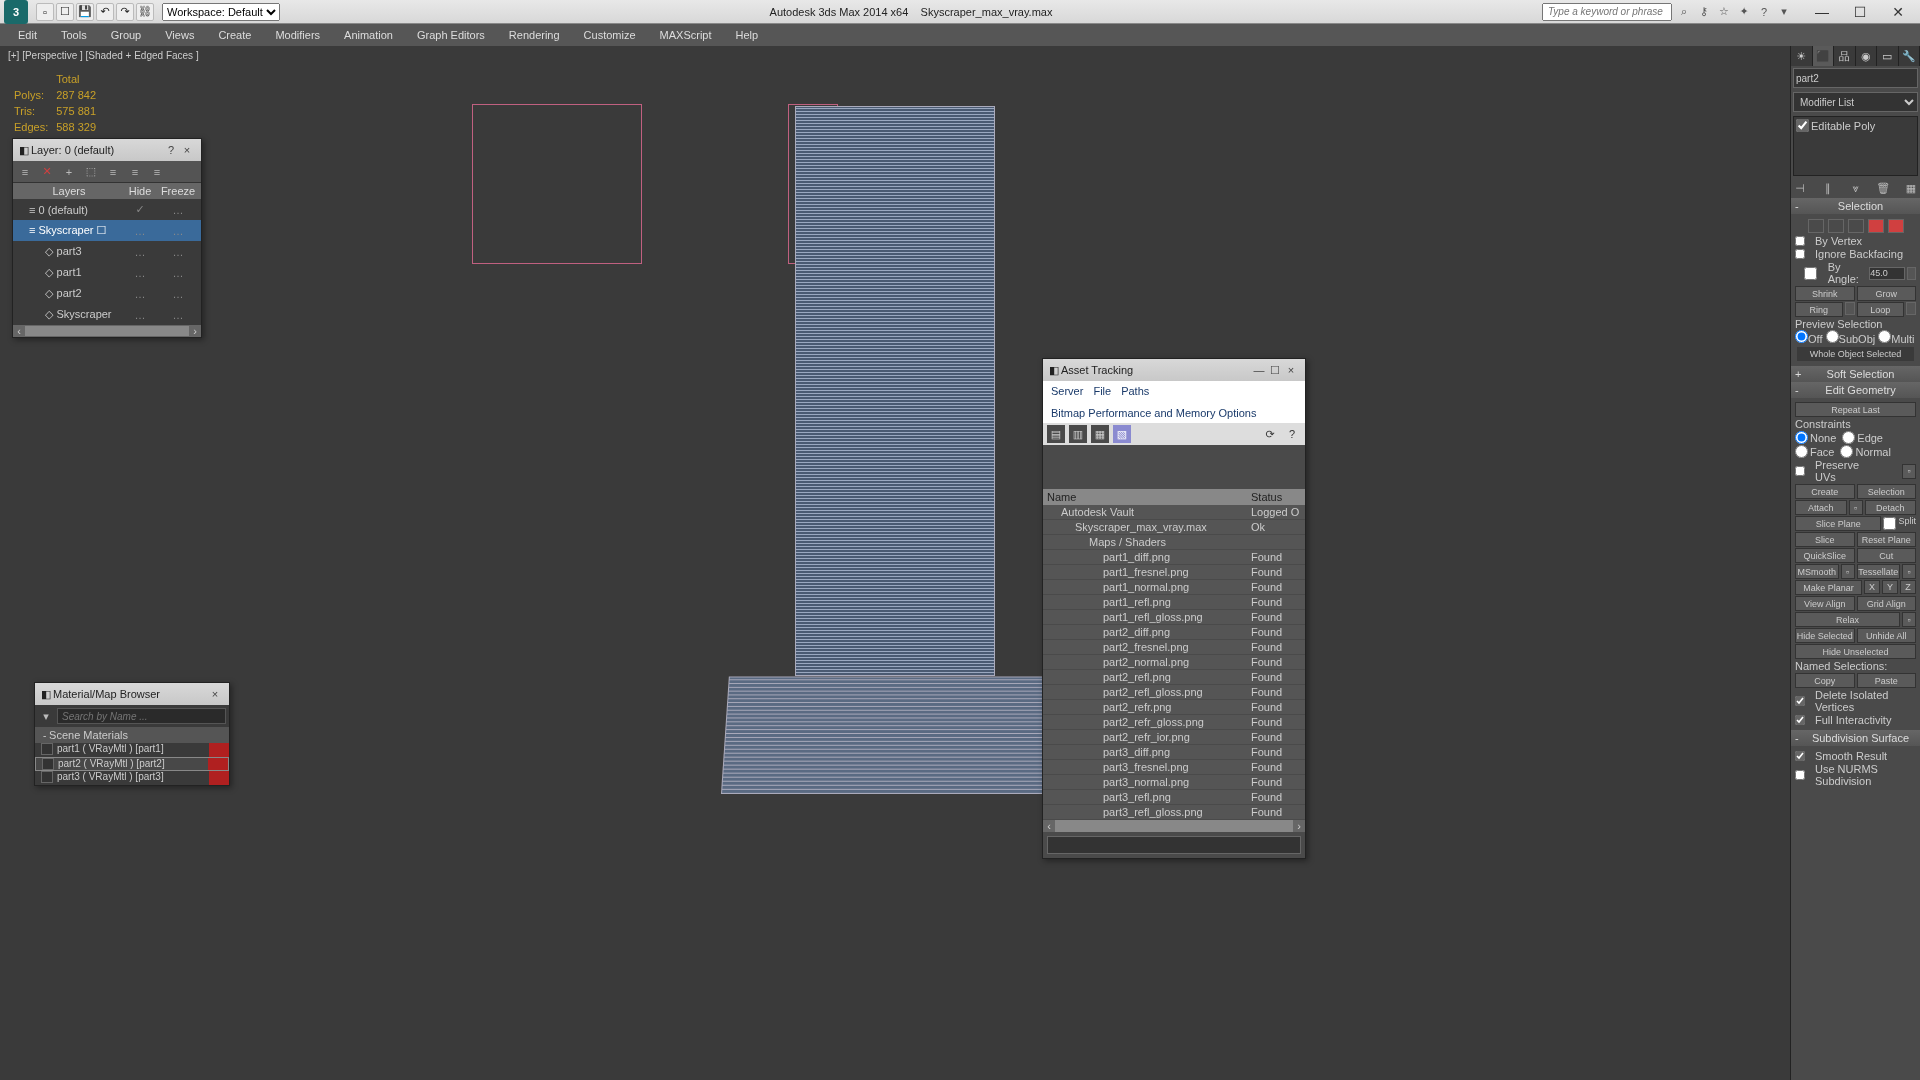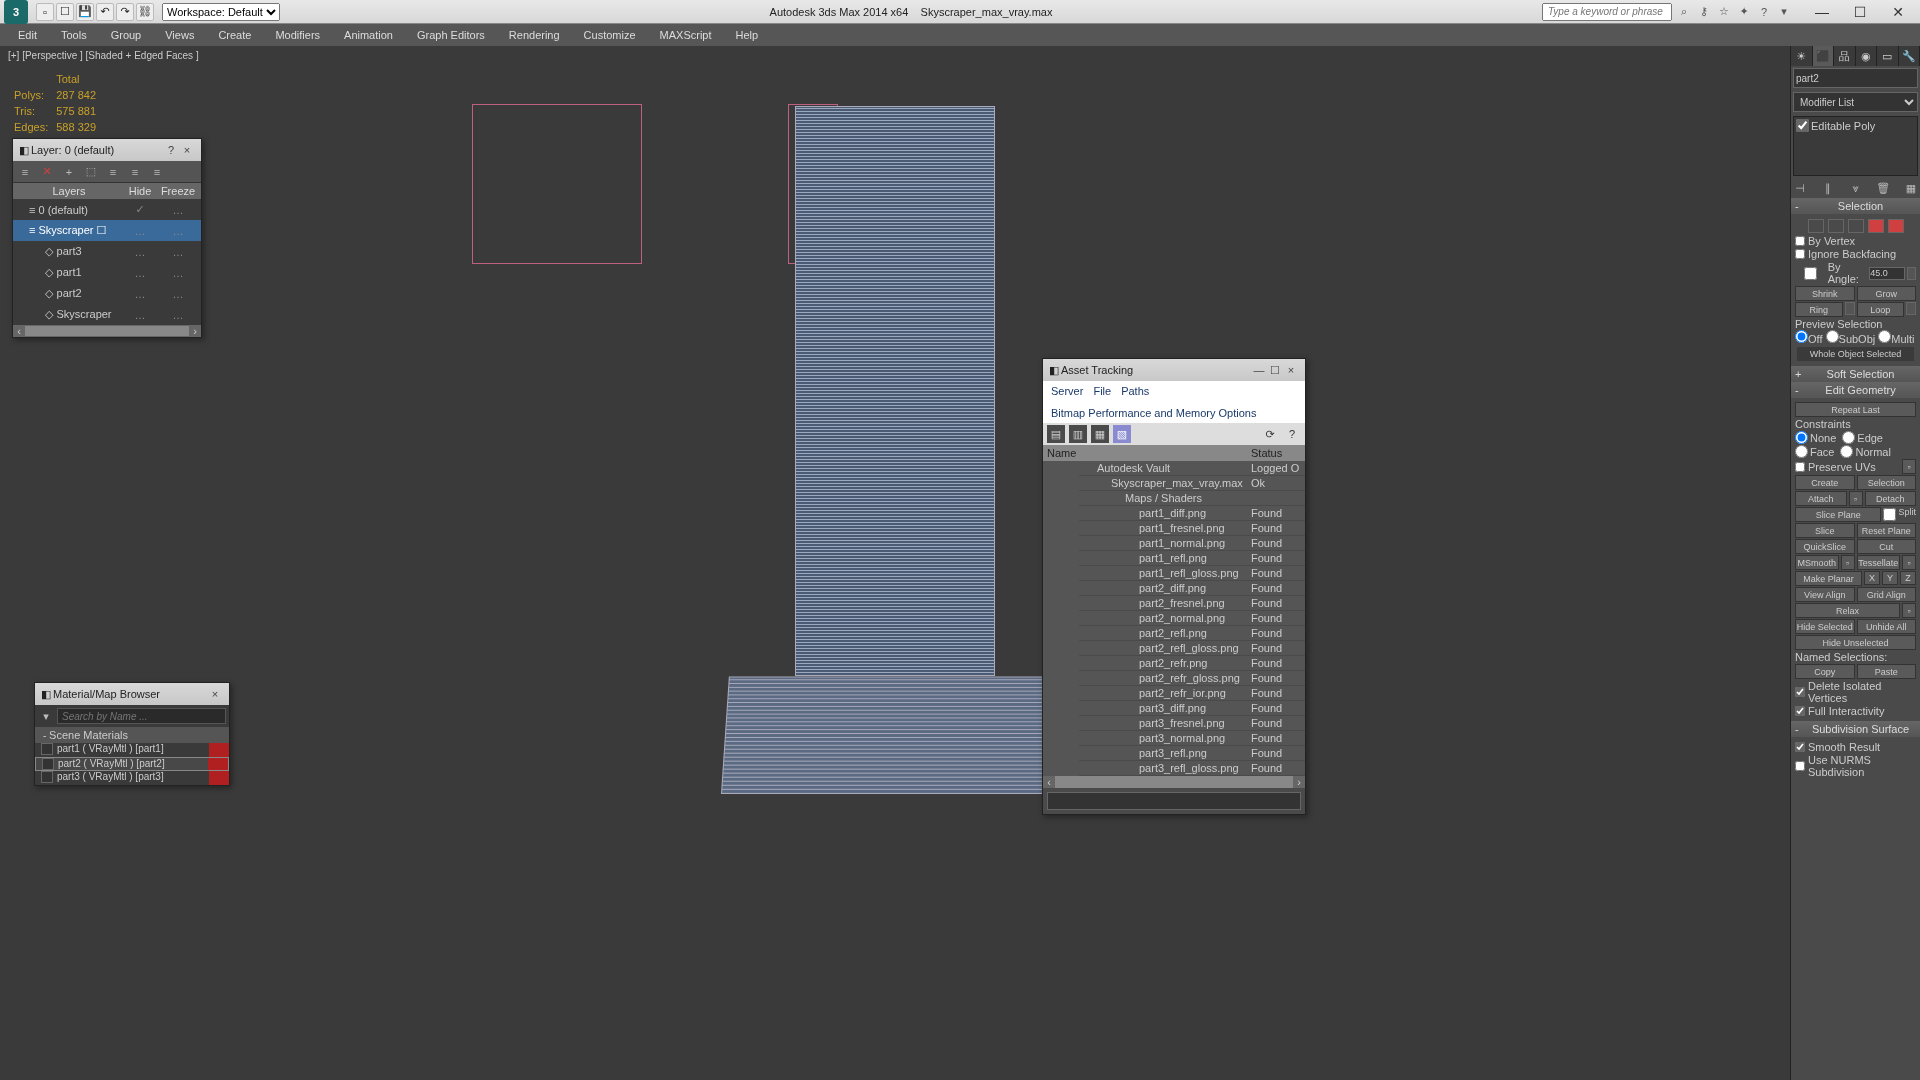--- a/index.html
+++ b/index.html
@@ -64,24 +64,24 @@
 .matrow { display:flex; align-items:flex-start; height:14px; padding:0 6px; color:#ccc; font-size:10px; cursor:pointer; position:relative; }
 .matrow.sel { border:1px solid #888; background:#484848;}
 .matrow .sw { width:12px;height:12px; background:#333; border:1px solid #666; margin-right:4px; }
 .matrow::after{ content:""; position:absolute; right:0; top:0; bottom:0; width:20px; background:#b02020; }
 
 
 .asset-menu { background:#fff; color:#1a3a6a; display:flex; flex-wrap:wrap; gap:10px; padding:4px 8px; font-size:11px; }
 .asset-tools { background:#ddd; height:22px; display:flex; align-items:center; gap:4px; padding:0 4px; }
 .atbtn { width:18px;height:18px; background:#4a4a4a; display:flex;align-items:center;justify-content:center;cursor:pointer; }
 .atbtn.sel{ background:#8a8ad0; }
-.asset-head { display:flex; background:#888; color:#222; font-size:11px; padding:2px 4px; }
+.asset-head { display:flex; background:#888; color:#222; font-size:11px; padding:2px 4px;margin-top:44px; }
 .asset-head span:first-child{flex:1;}
 .asset-head span:last-child{width:50px;}
-.asset-list { max-height:320px; overflow:hidden; background:#555;padding-left:36px; }
+.asset-list { max-height:320px; overflow:hidden; background:#555; }
 .asset-row { display:flex; height:15px; align-items:center; padding:0 4px; font-size:10px; color:#ccc; border-bottom:1px solid #4a4a4a; }
 .asset-row .nm{flex:1; padding-left:var(--ind,0px);}
 .asset-row .st{width:50px;}
 .asset-scroll { height:12px; background:#666; display:flex; }
 .asset-scroll .arr{width:12px;text-align:center;}
 .asset-scroll .track{flex:1;background:#888;}
 .asset-input{ padding:4px; background:#4a4a4a;}
 .asset-input input{width:100%;height:18px;background:#333;border:1px solid #666;color:#ccc;}
 
 
@@ -94,21 +94,21 @@
 .mod-stack { height:60px; background:#3a3a3a; border:1px solid #222; margin:2px; font-size:10px; padding:2px;}
 .mod-row { display:flex;align-items:center;gap:2px; }
 .mod-tools { display:flex; justify-content:space-between; padding:2px; }
 .mod-tools .ti{width:14px;}
 .rollout-head { height:16px; background:linear-gradient(#666,#555); color:#ddd; font-size:10px; display:flex; align-items:center; padding:0 4px; cursor:pointer; }
 .rollout-head .pm{width:10px;}
 .rollout-body { padding:3px 4px; font-size:10px; color:#ccc; }
 .so-row { display:flex; gap:4px; justify-content:center; margin:2px 0;}
 .so-btn { width:16px;height:14px; border:1px solid #666; cursor:pointer; }
 .so-btn.v{background:#d04040;}
-.chk { display:flex;align-items:center;gap:3px; margin:1px 0;}
+.chk { display:flex;align-items:center;gap:10px; margin:1px 0;}
 .chk input{width:10px;height:10px;}
 .num-row{display:flex;align-items:center;gap:2px;margin:1px 0;}
 .num-row input{width:36px;height:13px;background:#333;border:1px solid #666;color:#ccc;font-size:9px;}
 .spn{width:10px;height:13px;background:#555;border:1px solid #666;display:flex;flex-direction:column;}
 .btn-row{display:flex;gap:2px;margin:1px 0;}
 .btn-row button, .sbtn{flex:1;height:15px;background:#5a5a5a;border:1px solid #333;color:#ccc;font-size:9px;cursor:pointer;}
 .rad-row{display:flex;gap:6px;margin:1px 0;}
 .rad-row label{display:flex;align-items:center;gap:2px;font-size:9px;}
 .sel-status{background:#3a3a3a;color:#ccc;text-align:center;font-size:9px;padding:2px;margin:2px;}
 .axis-btns{display:flex;gap:2px;}

